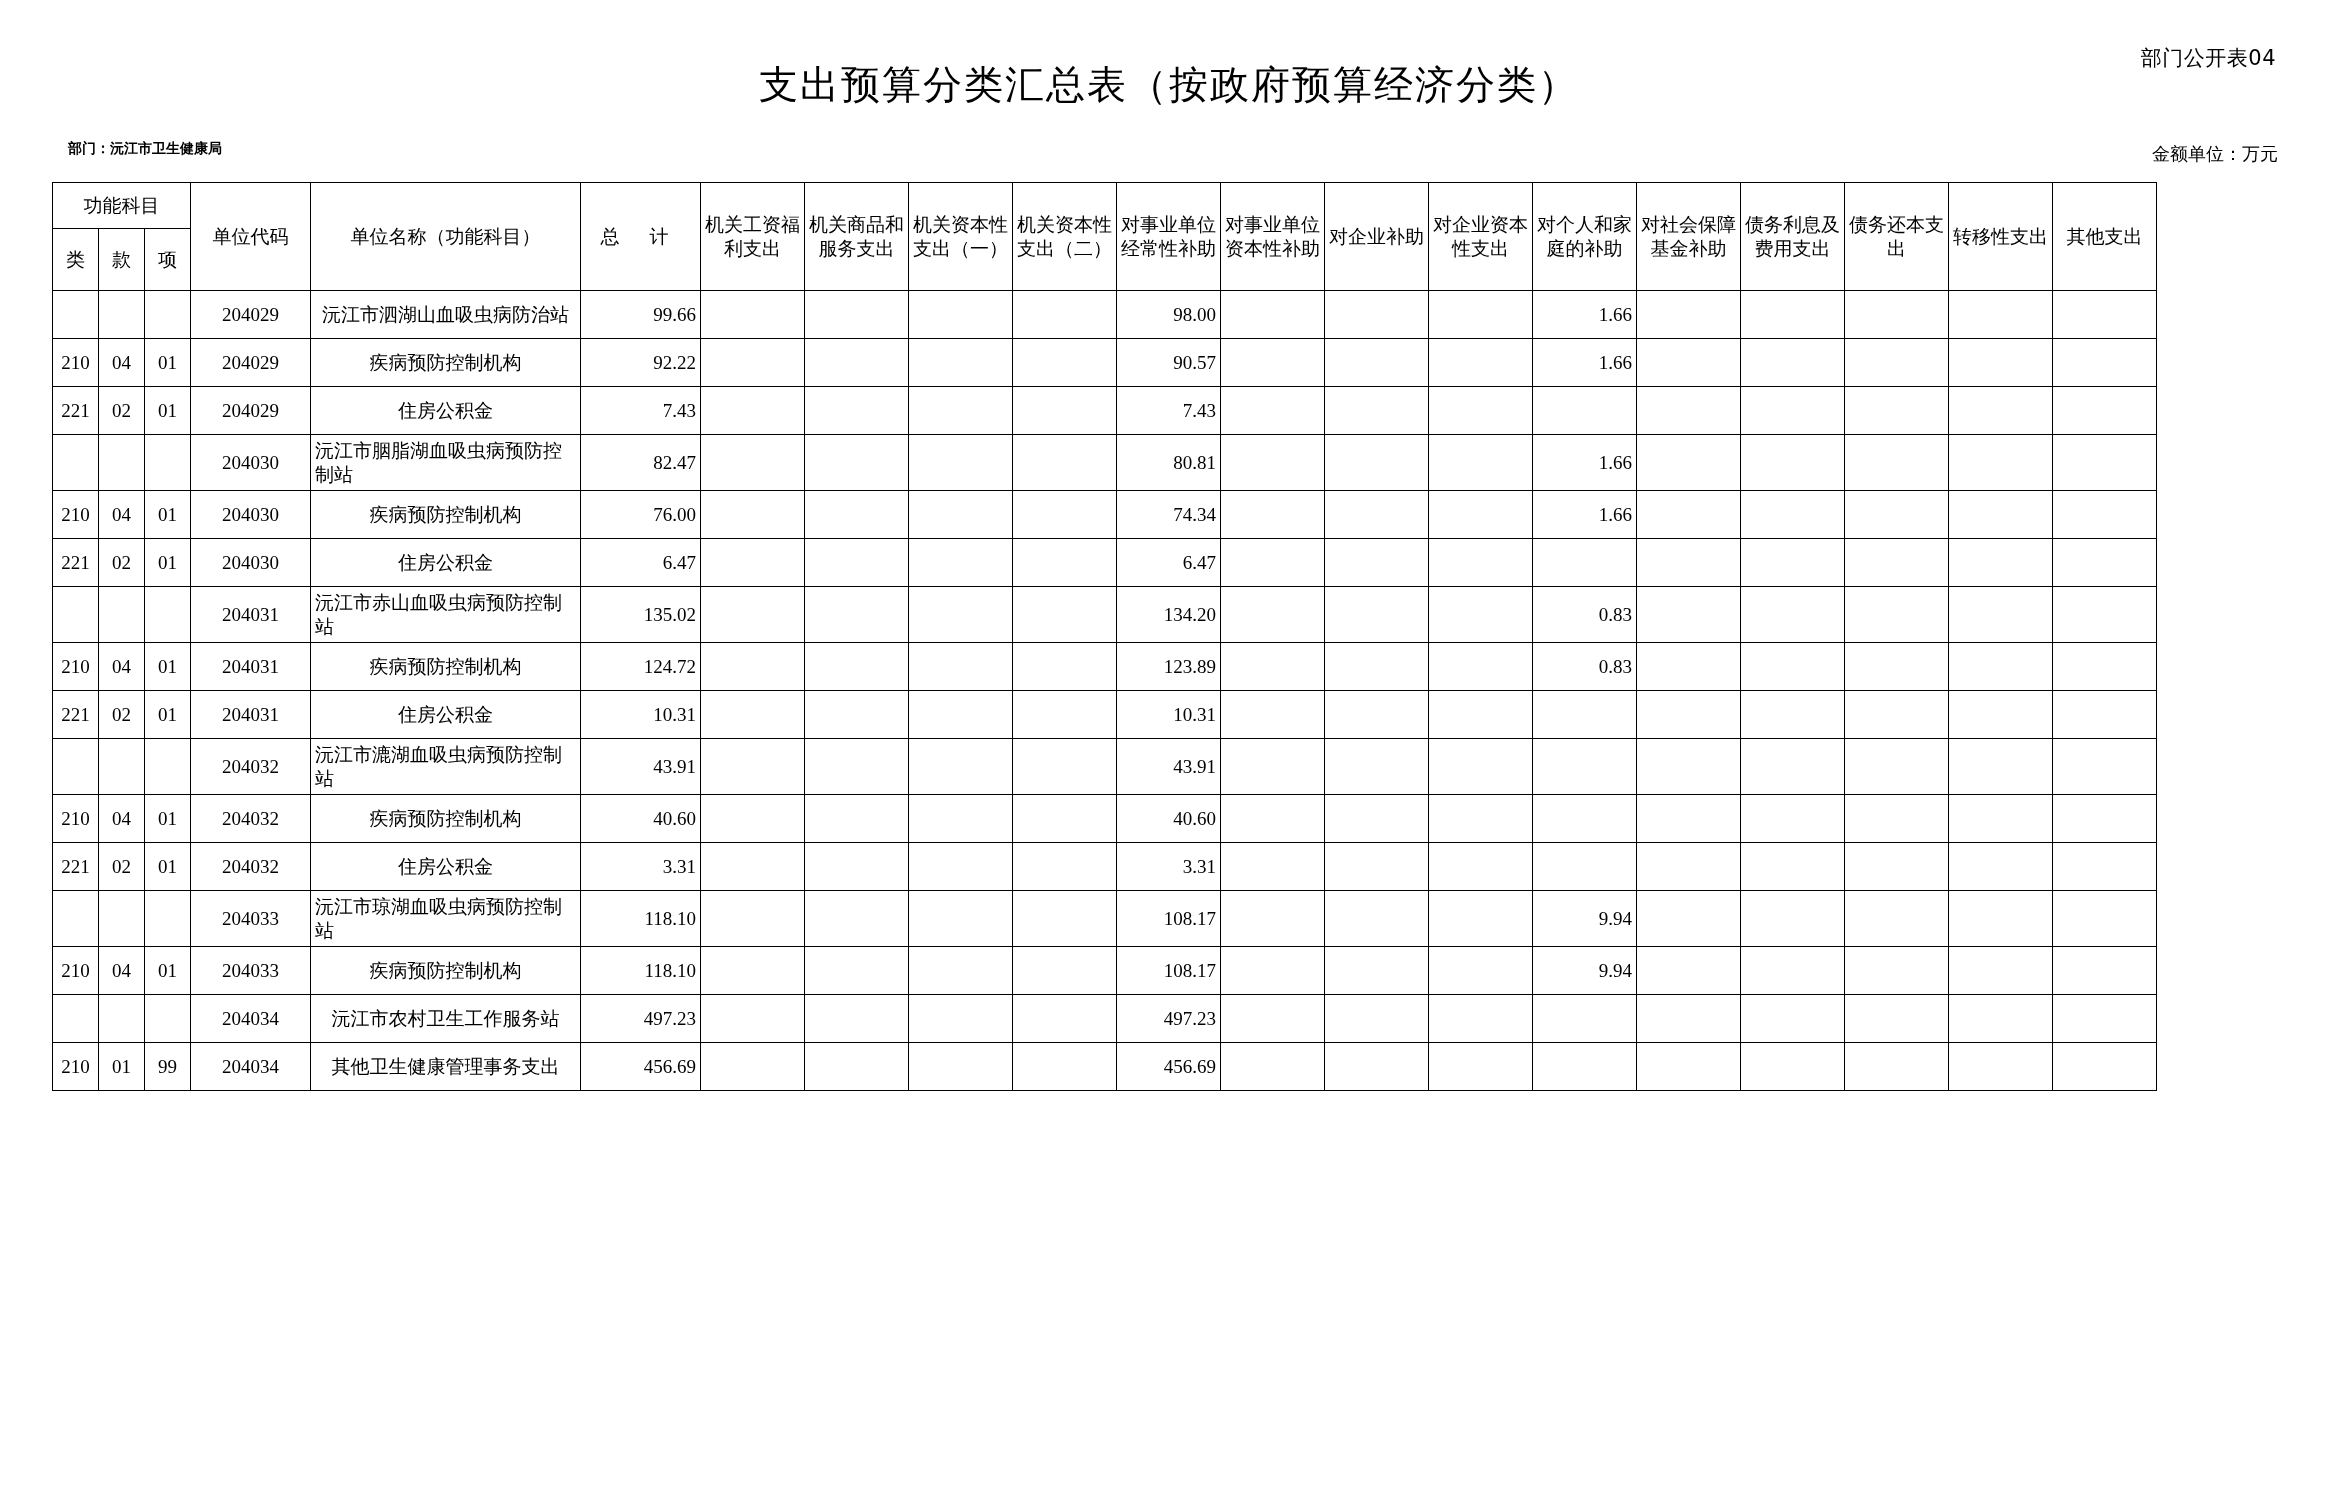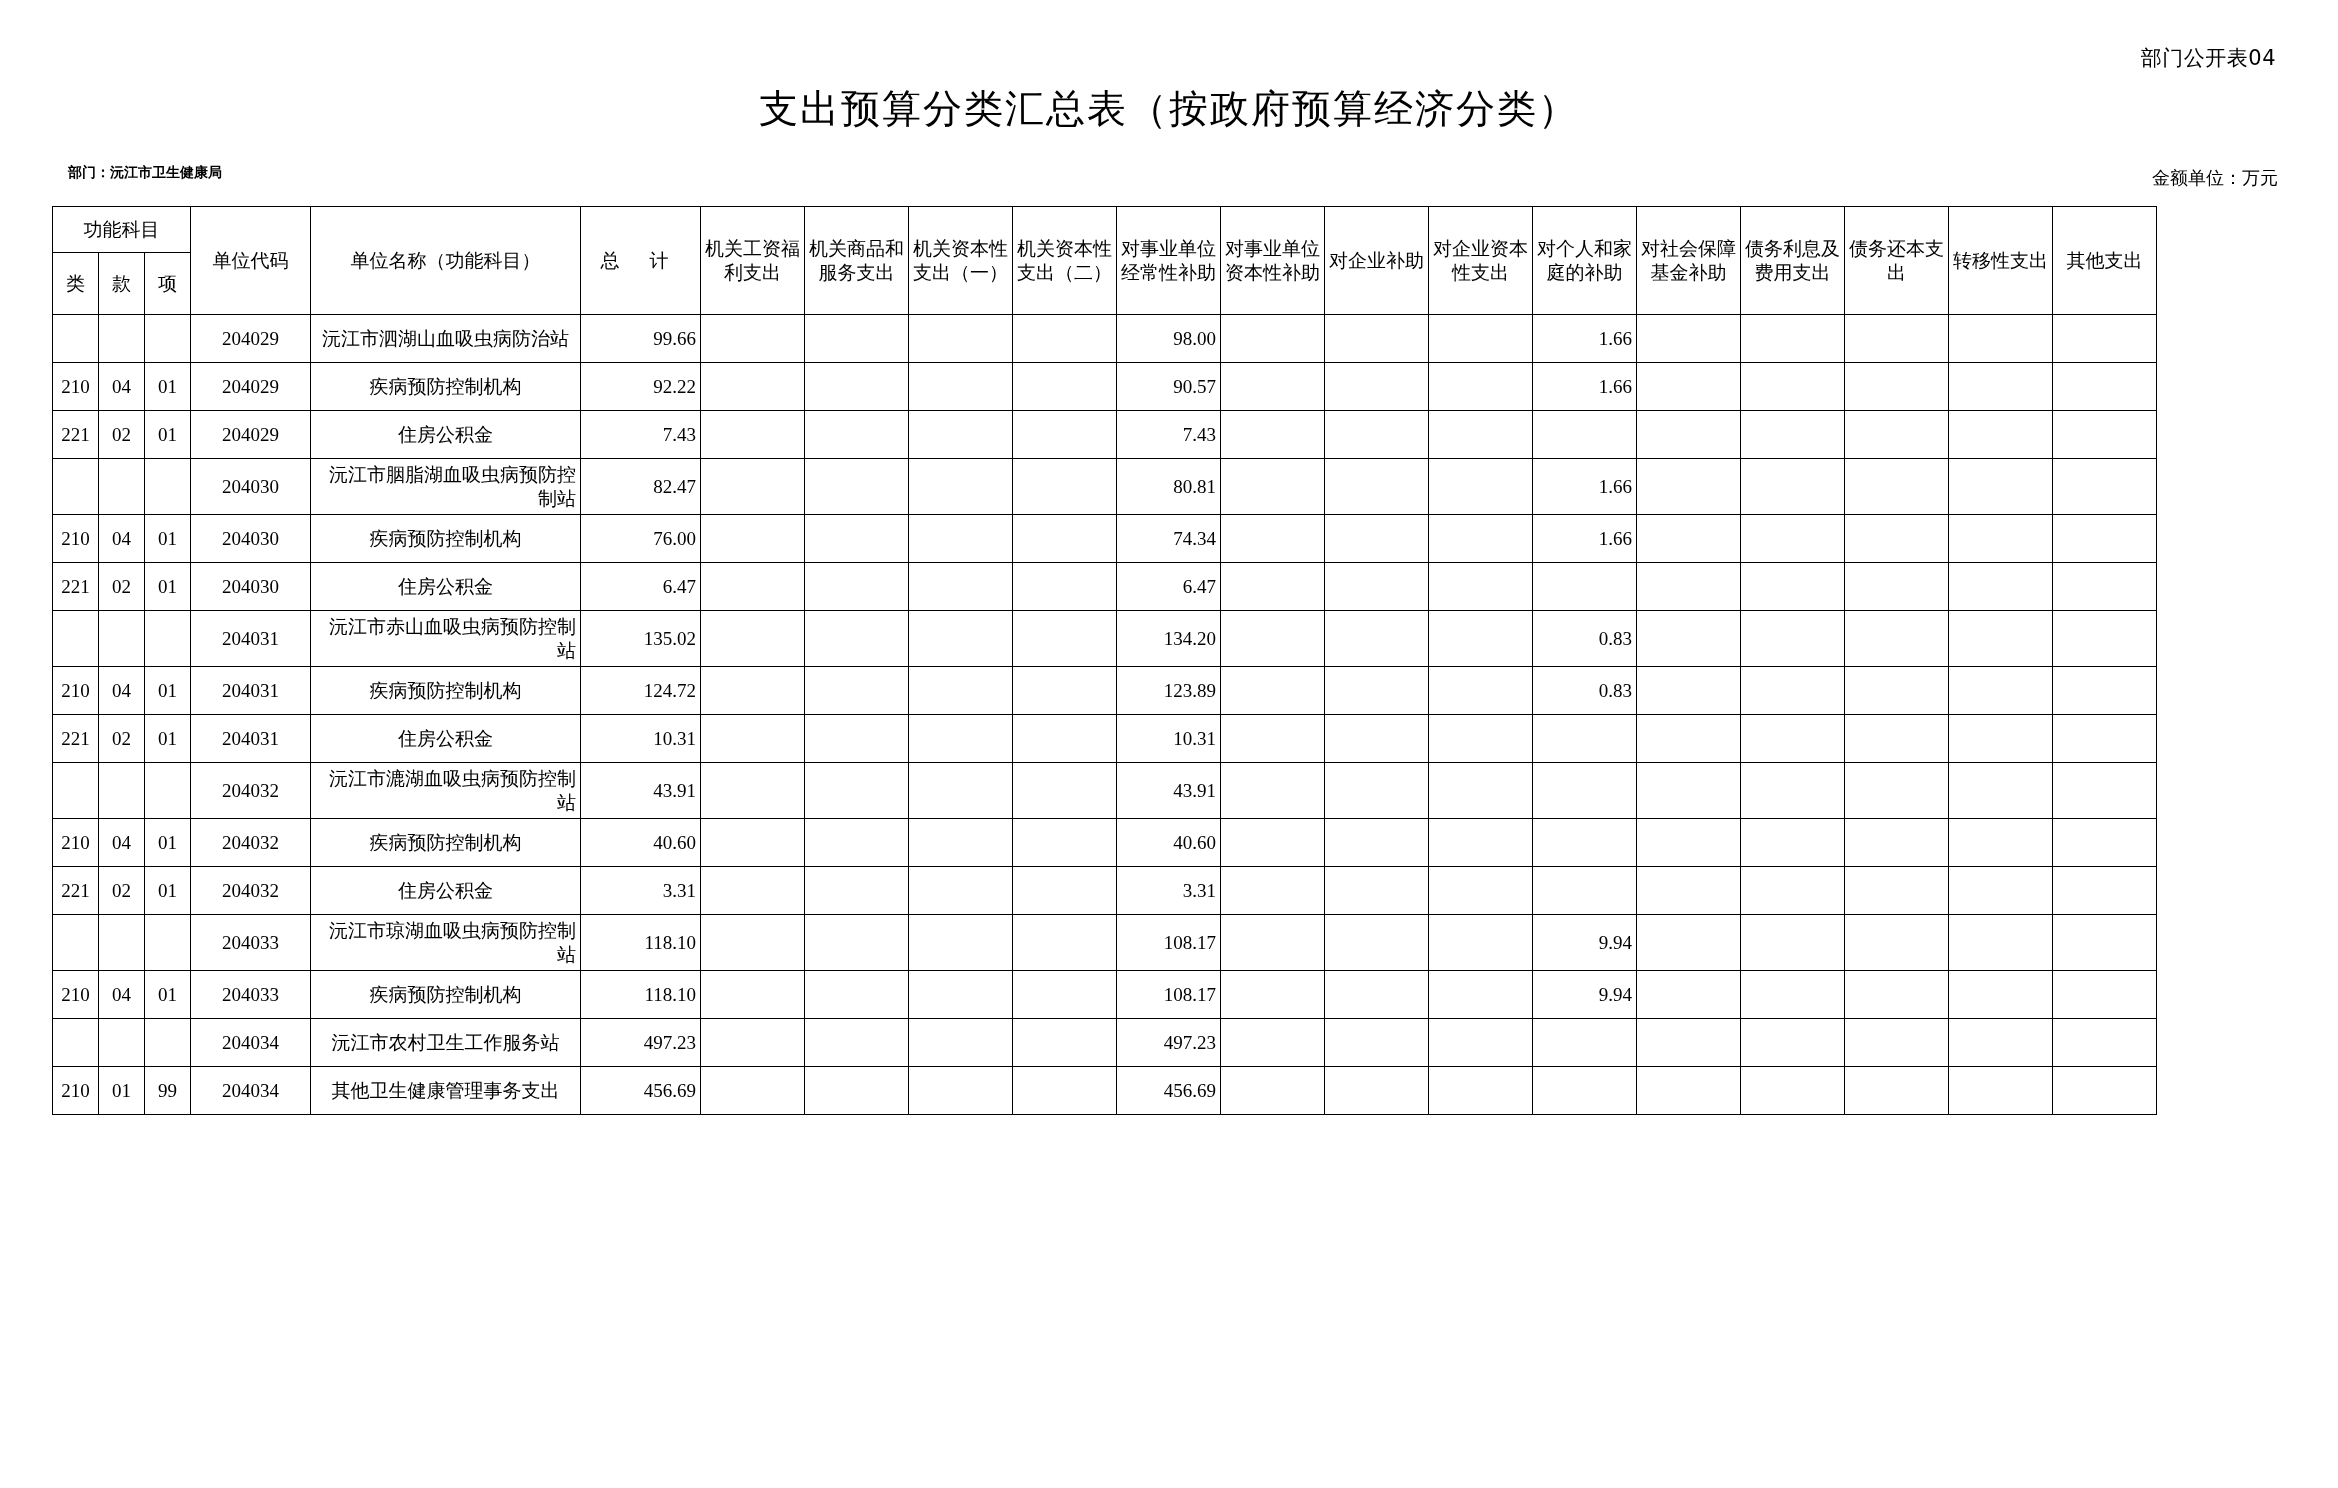--- a/index.html
+++ b/index.html
@@ -12,21 +12,21 @@
     height: 1488px;
     font-family: "DejaVu Sans", "Liberation Sans", sans-serif;
     color: #000000;
     position: relative;
     overflow: hidden;
   }
   .page {
     width: 2338px;
     height: 1488px;
     box-sizing: border-box;
-    padding: 36px 52px 0 52px;
+    padding: 12px 52px 0 52px;
     position: relative;
   }
   .corner-note {
     position: absolute;
     top: 44px;
     right: 62px;
     font-size: 21px;
     letter-spacing: 0.5px;
   }
   .doc-title {
@@ -86,21 +86,21 @@
     font-size: 20px;
     font-family: "Liberation Serif", "DejaVu Serif", serif;
   }
   td.name {
     text-align: center;
     font-size: 19.5px;
     padding-left: 6px;
     padding-right: 6px;
   }
   td.name.wrap {
-    text-align: right;
+    text-align: left;
   }
   tbody tr { height: 48px; }
   tbody tr.tall { height: 56px; }
   .c-lei, .c-kuan, .c-xiang { width: 46px; }
   .c-unitcode { width: 120px; }
   .c-unitname { width: 270px; }
   .c-total { width: 120px; }
   .c-col { width: 104px; }
   .th-total-spaced {
     letter-spacing: 12px;

